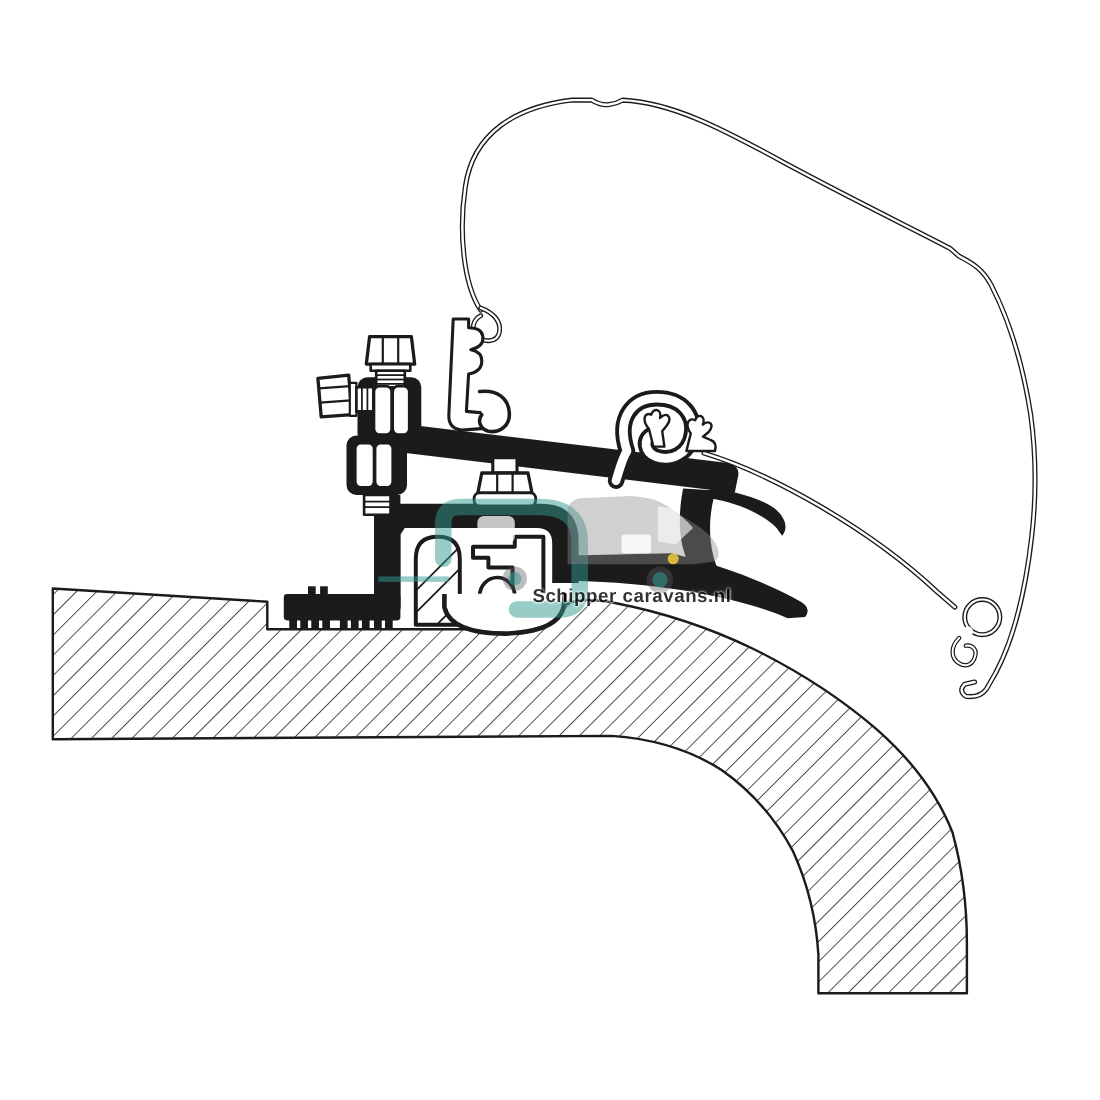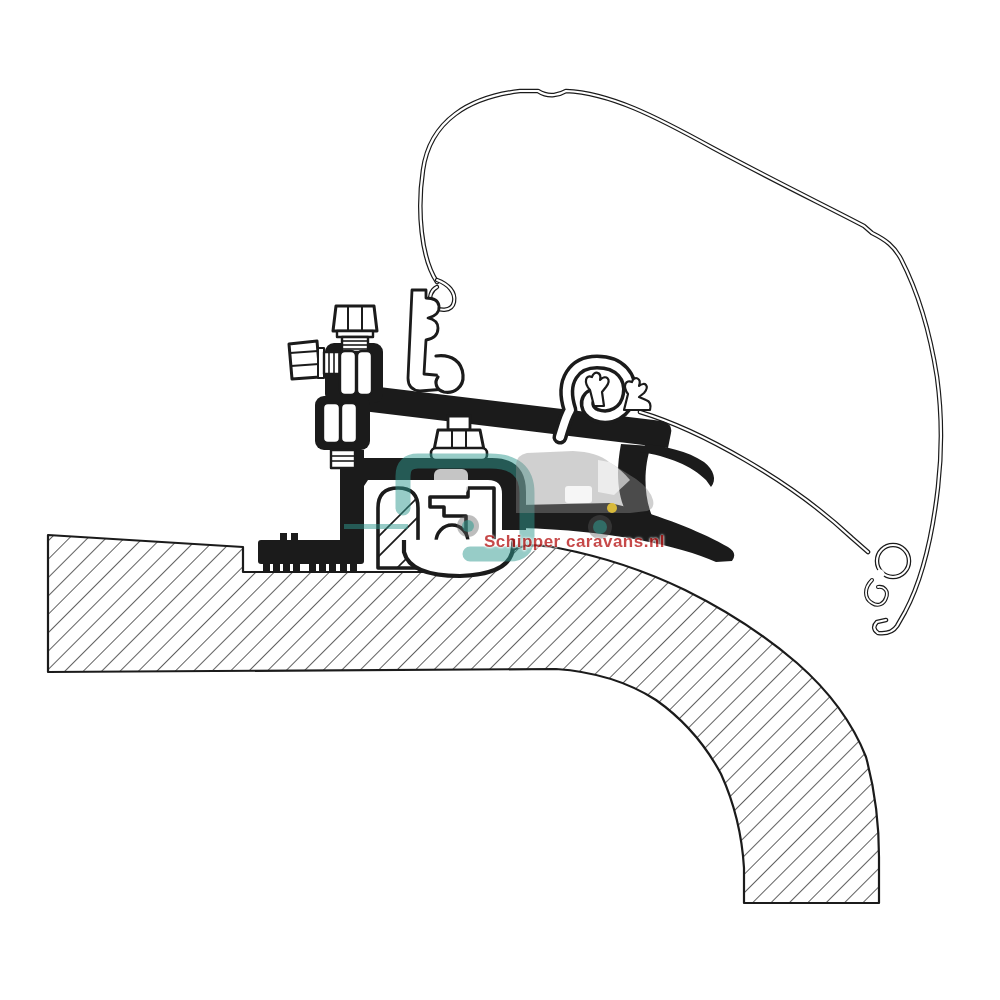--- a/index.html
+++ b/index.html
@@ -1,20 +1,20 @@
 <!DOCTYPE html>
 <html><head>
 <meta charset="utf-8">
 <style>
   html,body{margin:0;padding:0;background:#fff;}
   #stage{position:relative;width:1000px;height:1000px;background:#fff;overflow:hidden;
          font-family:"Liberation Sans", sans-serif;}
   #drawing{position:absolute;left:0;top:0;}
   .wm-text{position:absolute;left:484px;top:532px;font-size:17px;font-weight:bold;
-           letter-spacing:.5px;color:#b91c1c;opacity:.8;white-space:nowrap;
+           letter-spacing:.5px;color:#000000;opacity:.8;white-space:nowrap;
            text-shadow:0 0 3px #fff,0 0 2px #fff,0 1px 2px #fff;pointer-events:none;}
 </style>
 </head>
 <body>
 
 <div id="stage">
   <svg id="drawing" width="1000" height="1000" viewBox="0 0 1000 1000">
     <defs>
       <pattern id="hatch" width="13" height="13" patternUnits="userSpaceOnUse" patternTransform="rotate(45)">
         <rect x="0" y="0" width="13" height="13" fill="#ffffff"></rect>

